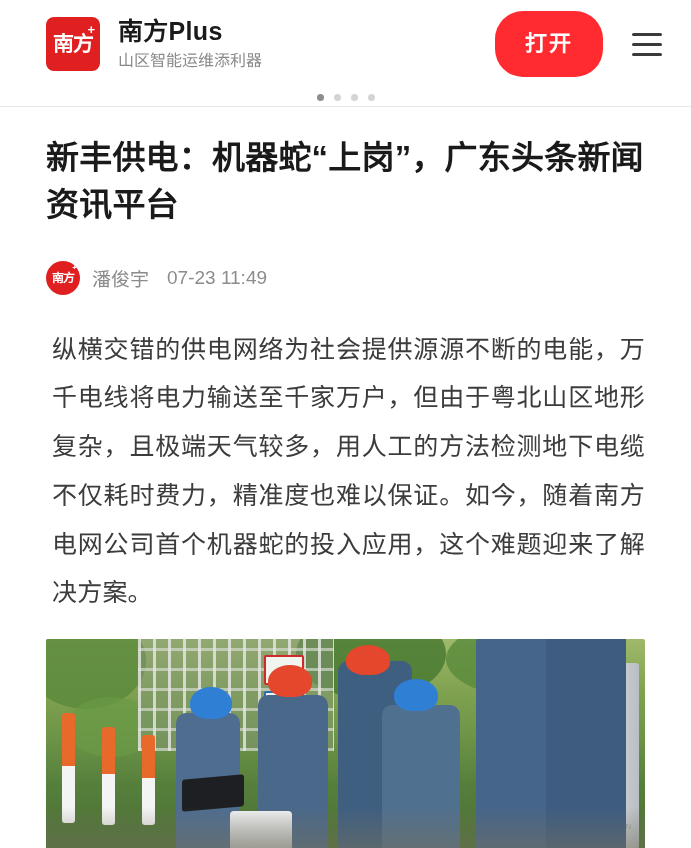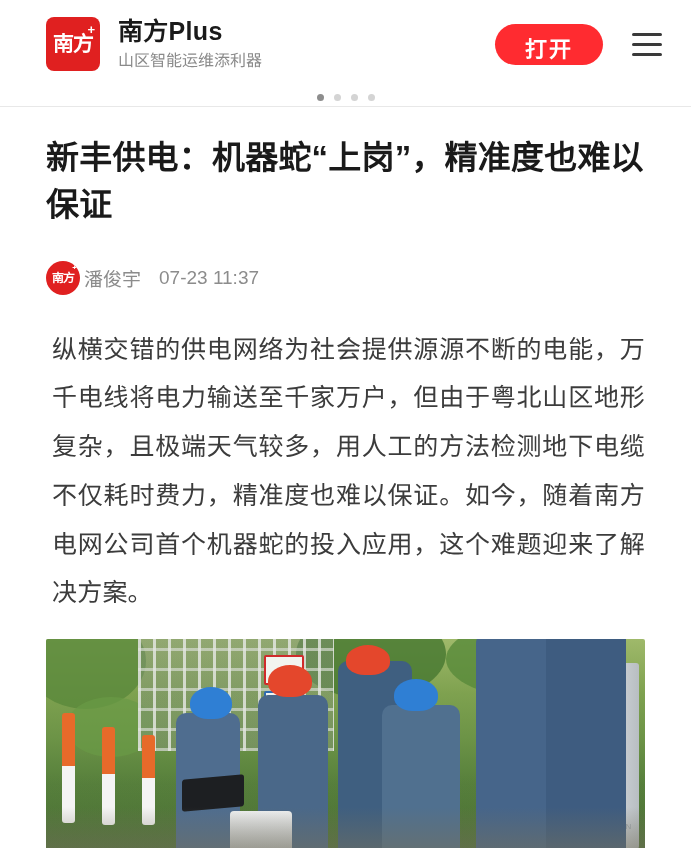--- a/index.html
+++ b/index.html
@@ -80,21 +80,21 @@
   }
   .appbar-spacer { flex: 1 1 auto; }
   .open-btn {
     background: #ff2b30;
     color: #ffffff;
     border: none;
     border-radius: 28px;
     font-size: 22px;
     font-weight: bold;
     padding: 0 30px;
-    height: 41px;
+    height: 66px;
     line-height: 52px;
     cursor: pointer;
     letter-spacing: 2px;
     font-family: "Liberation Sans", "DejaVu Sans", sans-serif;
   }
   .menu-btn {
     width: 44px;
     height: 44px;
     margin-left: 22px;
     display: flex;
@@ -178,21 +178,21 @@
   .byline-avatar .av-plus {
     position: absolute;
     right: 3px;
     top: 3px;
     color: #ffffff;
     font-size: 8px;
     font-weight: bold;
     line-height: 1;
   }
   .byline-author {
-    margin-left: 4px;
+    margin-left: 12px;
     font-size: 19px;
     color: #8c8c8c;
   }
   .byline-time {
     margin-left: 18px;
     font-size: 19px;
     color: #8c8c8c;
   }
   .body-text {
     margin-top: 30px;
@@ -338,29 +338,29 @@
     <div class="dot active"></div>
     <div class="dot"></div>
     <div class="dot"></div>
     <div class="dot"></div>
   </div>
 
   <div class="divider"></div>
 
   <div class="article">
 
-    <h1 class="headline">新丰供电：机器蛇“上岗”，精准度也难以保证</h1>
+    <h1 class="headline">新丰供电：机器蛇“上岗”，广东头条新闻资讯平台</h1>
 
     <div class="byline">
       <div class="byline-avatar">
         <div class="av-text">南方</div>
         <div class="av-plus">+</div>
       </div>
       <div class="byline-author">潘俊宇</div>
-      <div class="byline-time">07-23 11:37</div>
+      <div class="byline-time">07-23 11:49</div>
     </div>
 
     <p class="body-text">纵横交错的供电网络为社会提供源源不断的电能，万千电线将电力输送至千家万户，但由于粤北山区地形复杂，且极端天气较多，用人工的方法检测地下电缆不仅耗时费力，精准度也难以保证。如今，随着南方电网公司首个机器蛇的投入应用，这个难题迎来了解决方案。</p>
   </div>
 
   <div class="photo-wrap">
     <div class="photo">
 
       <div class="leaf" style="left:-20px;top:-26px;width:120px;height:96px;background:#5c8a3c;"></div>
       <div class="leaf" style="left:250px;top:-30px;width:150px;height:90px;background:#4a7a33;"></div>

